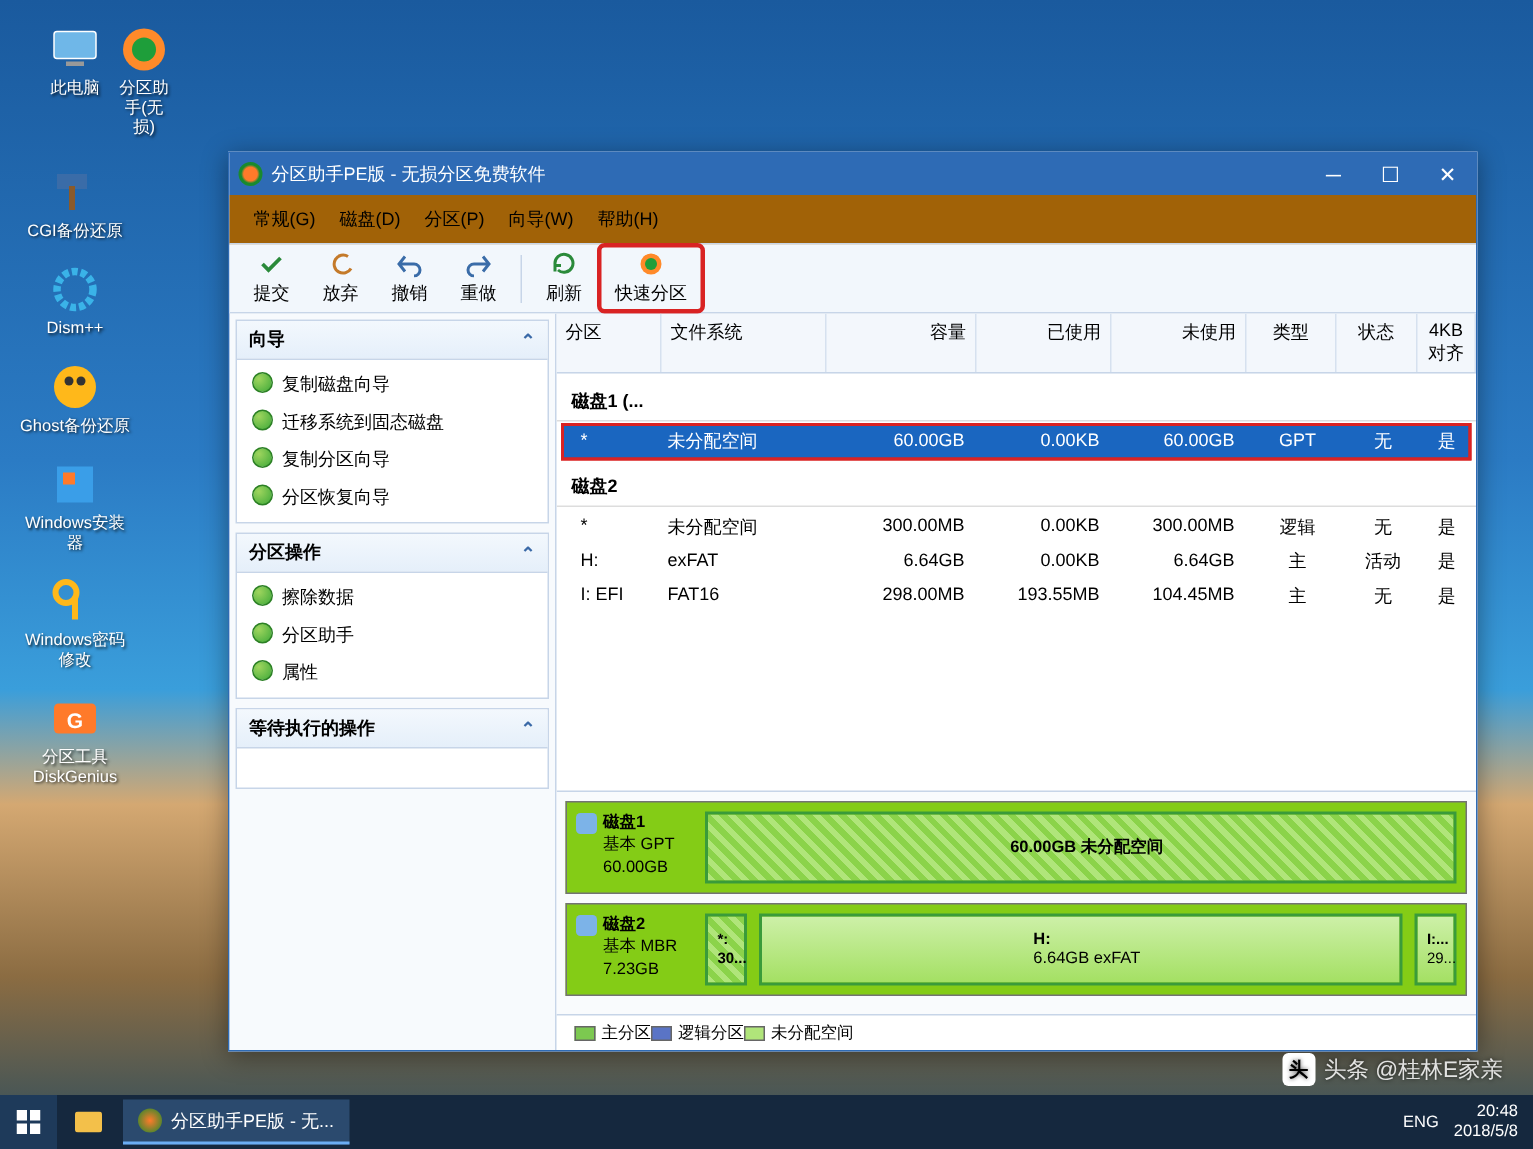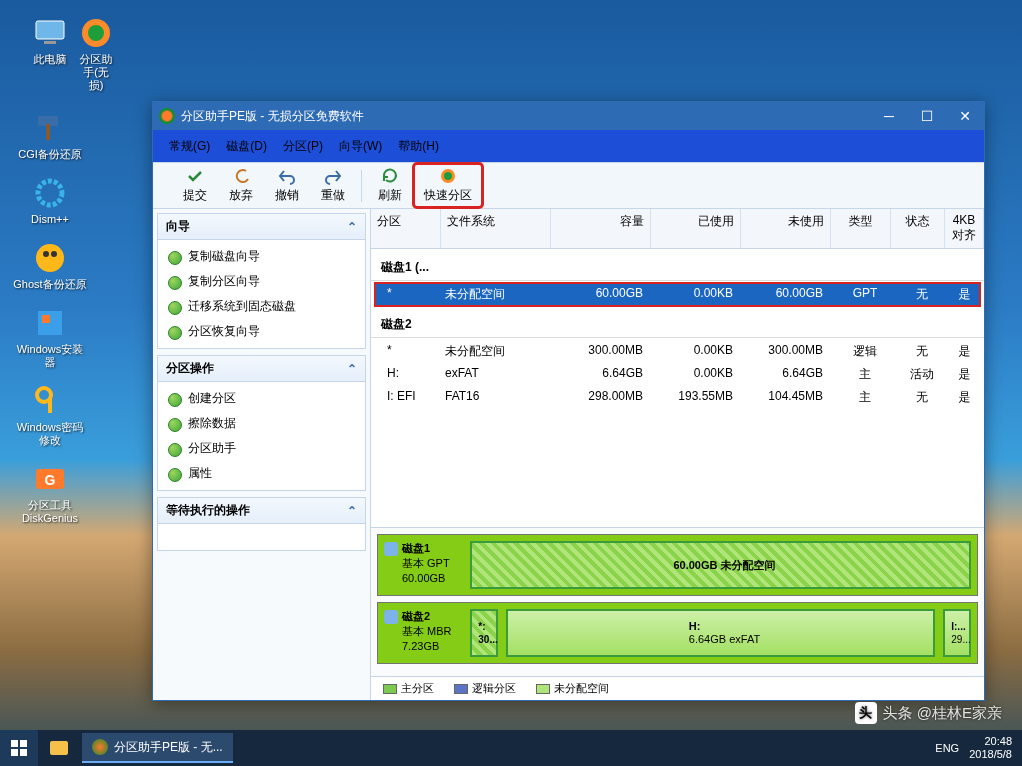--- a/index.html
+++ b/index.html
@@ -13,36 +13,36 @@
 .desktop-icon span { text-shadow: 1px 1px 2px rgba(0,0,0,0.8); line-height: 13px; }
 
 
 .win { position: absolute; top: 101px; left: 108px; width: 833px; height: 600px; background: #fff; border: 1px solid #2e6bb5; box-shadow: 0 3px 16px rgba(0,0,0,0.4); display: flex; flex-direction: column; margin-left: 44px; }
 .titlebar { height: 28px; background: #2e6bb5; color: #fff; display: flex; align-items: center; font-size: 12px; }
 .titlebar .appicon { width: 16px; height: 16px; margin: 0 6px; background: radial-gradient(circle, #ff7a2a 40%, #198a2e 55%); border-radius: 50%; }
 .titlebar .title { flex: 1; }
 .winctl { display: flex; height: 100%; }
 .winctl div { width: 38px; display: flex; align-items: center; justify-content: center; color: #fff; font-size: 14px; cursor: pointer; }
 
-.menubar { height: 24px; background: #1d4ed8; border-bottom: 1px solid #c7d5e8; display: flex; align-items: center; padding: 16px 8px; font-size: 12px; }
+.menubar { height: 24px; background: #a16207; border-bottom: 1px solid #c7d5e8; display: flex; align-items: center; padding: 16px 8px; font-size: 12px; }
 .menubar .mitem { padding: 2px 8px; cursor: pointer; }
 
-.toolbar { height: 46px; background: #f2f7fc; border-bottom: 1px solid #c7d5e8; display: flex; align-items: center; padding: 3px 20px; gap: 2px; }
+.toolbar { height: 46px; background: #f2f7fc; border-bottom: 1px solid #c7d5e8; display: flex; align-items: center; padding: 3px 6px; gap: 2px; }
 .tbtn { display: flex; flex-direction: column; align-items: center; padding: 3px 10px; cursor: pointer; border-radius: 3px; font-size: 12px; }
 .tbtn .ticon { width: 18px; height: 18px; margin-bottom: 2px; }
 .tsep { width: 1px; height: 32px; background: #c7d5e8; margin: 0 4px; }
 .tbtn.highlight { outline: 3px solid #d92323; outline-offset: -1px; }
 
 .main { flex: 1; display: flex; overflow: hidden; }
 .leftpane { width: 218px; background: #f7fafd; border-right: 1px solid #c7d5e8; display: flex; flex-direction: column; padding: 4px; gap: 6px; }
 .panel { border: 1px solid #c7d5e8; background: #fff; }
 .panel-hd { background: linear-gradient(#f3f8fd,#e5effa); padding: 4px 8px; font-weight: bold; font-size: 12px; display: flex; justify-content: space-between; align-items: center; border-bottom: 1px solid #c7d5e8; }
 .panel-hd .collapse { cursor: pointer; color: #3a69a7; }
 .panel-bd { padding: 4px 2px; }
-.pitem { display: flex; align-items: flex-end; padding: 4px 8px; cursor: pointer; font-size: 12px; gap: 6px; }
+.pitem { display: flex; align-items: flex-start; padding: 4px 8px; cursor: pointer; font-size: 12px; gap: 6px; }
 .pitem .pico { width: 14px; height: 14px; border-radius: 50%; background: radial-gradient(circle at 30% 30%, #9fd55e, #3ea939); border: 1px solid #2c8025; flex-shrink: 0; }
 
 .rightpane { flex: 1; display: flex; flex-direction: column; overflow: hidden; justify-content: center; }
 .grid-hd { display: flex; border-bottom: 1px solid #c7d5e8; background: #f3f7fc; font-size: 12px; }
 .grid-hd div { padding: 4px 6px; border-right: 1px solid #d6e1ef; }
 .c-part { width: 70px; } .c-fs { width: 110px; } .c-cap { width: 100px; text-align: right; } .c-used { width: 90px; text-align: right; } .c-free { width: 90px; text-align: right; } .c-type { width: 60px; text-align: center; } .c-stat { width: 54px; text-align: center; } .c-4k { flex: 1; text-align: center; }
 
 .grid-body { flex: 1; overflow: auto; font-size: 12px; }
 .disk-title { font-weight: bold; padding: 6px 10px 4px; border-bottom: 1px solid #ddd; margin-top: 4px; }
 .row { display: flex; padding: 3px 0; }
@@ -53,21 +53,21 @@
 
 .diskmaps { border-top: 1px solid #c7d5e8; padding: 6px; background: #f9fbfd; }
 .dmap { border: 1px solid #737373; background: #84cc16; display: flex; padding: 6px; margin-bottom: 6px; gap: 8px; }
 .dmap-info { width: 78px; font-size: 11px; line-height: 15px; display: flex; align-items: flex-start; gap: 4px; }
 .dmap-info .di { width: 14px; height: 14px; background: #7cb3e8; border-radius: 3px; margin-top: 1px; flex-shrink: 0; }
 .dmap-bar { height: 48px; border: 1px solid #aaa; display: flex; align-items: center; justify-content: center; position: relative; font-size: 11px; text-align: left; padding-left: 8px; line-height: 13px; }
 .bar-unalloc { background: repeating-linear-gradient(45deg, #b0e57a, #b0e57a 4px, #8bd34a 4px, #8bd34a 8px); border: 2px solid #3a9b3a; font-weight: bold; }
 .bar-primary { background: linear-gradient(#cdf0a8, #a4e063); border: 2px solid #3a9b3a; }
 .bar-small { width: 28px; }
 
-.legend { display: flex; gap: 20px; padding: 4px 12px; border-top: 1px solid #c7d5e8; font-size: 11px; align-items: center; }
+.legend { display: flex; padding: 4px 12px; border-top: 1px solid #c7d5e8; font-size: 11px; align-items: center; }
 .legend .lb { display: flex; align-items: center; gap: 4px; }
 .legend .sw { width: 14px; height: 10px; border: 1px solid #666; }
 .sw.pri { background: #7cc950; } .sw.log { background: #5a74c6; } .sw.un { background: #b0e57a; }
 
 
 .taskbar { position: absolute; bottom: 0; left: 0; right: 0; height: 36px; background: #15283e; display: flex; align-items: center; color: #fff; font-size: 12px; }
 .startbtn { width: 38px; height: 36px; display: flex; align-items: center; justify-content: center; background: #1e3a5a; cursor: pointer; }
 .startbtn svg { width: 16px; height: 16px; }
 .tbitem { height: 30px; padding: 0 10px; margin: 0 2px; display: flex; align-items: center; gap: 6px; cursor: pointer; }
 .tbitem.active { background: #2b4a6e; border-bottom: 2px solid #6badf4; }
@@ -222,42 +222,38 @@
             <span>向导</span>
             <span class="collapse">⌃</span>
           </div>
         <div class="panel-bd">
           <div class="pitem">
               <div class="pico"></div>
               <span>复制磁盘向导</span>
             </div>
           <div class="pitem">
               <div class="pico"></div>
+              <span>迁移系统到固态磁盘</span>
+            </div>
+          <div class="pitem">
+              <div class="pico"></div>
               <span>复制分区向导</span>
-            </div>
-          <div class="pitem">
-              <div class="pico"></div>
-              <span>迁移系统到固态磁盘</span>
             </div>
           <div class="pitem">
               <div class="pico"></div>
               <span>分区恢复向导</span>
             </div>
         </div>
       </div>
       <div class="panel">
         <div class="panel-hd">
             <span>分区操作</span>
             <span class="collapse">⌃</span>
           </div>
         <div class="panel-bd">
-          <div class="pitem">
-              <div class="pico"></div>
-              <span>创建分区</span>
-            </div>
           <div class="pitem">
               <div class="pico"></div>
               <span>擦除数据</span>
             </div>
           <div class="pitem">
               <div class="pico"></div>
               <span>分区助手</span>
             </div>
           <div class="pitem">
               <div class="pico"></div>

